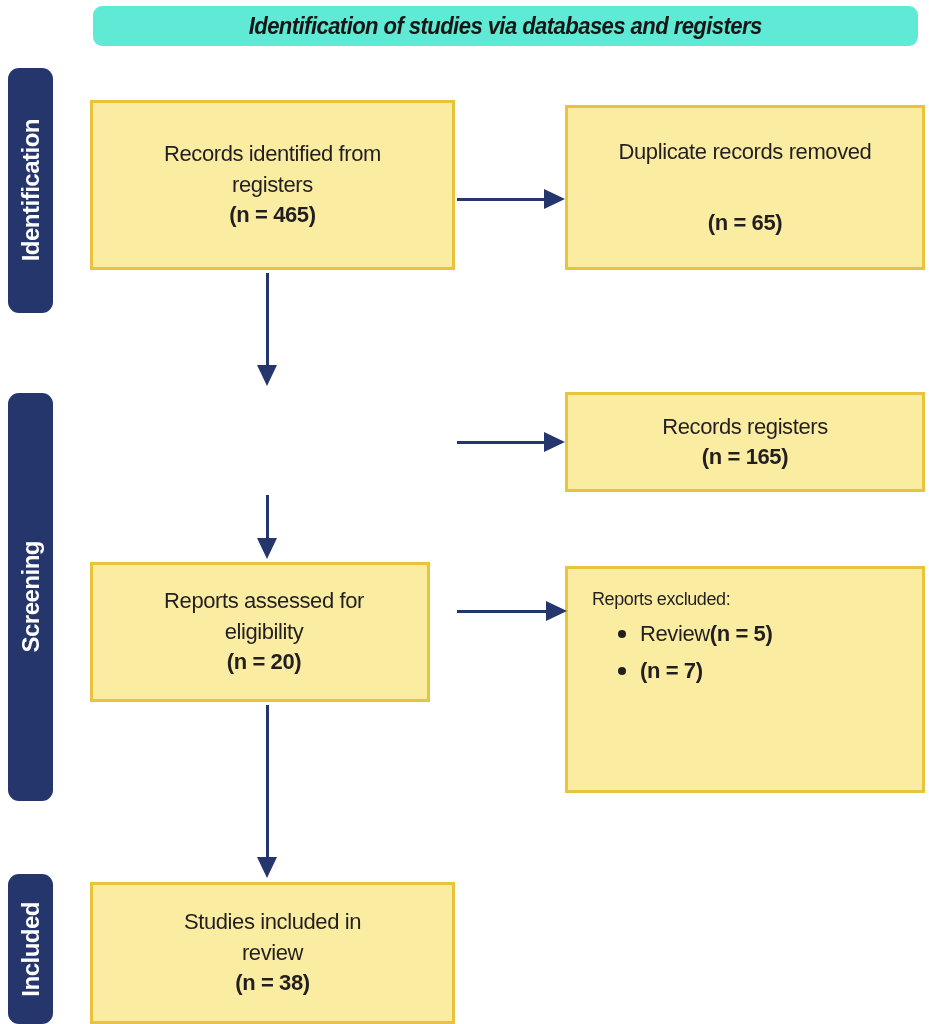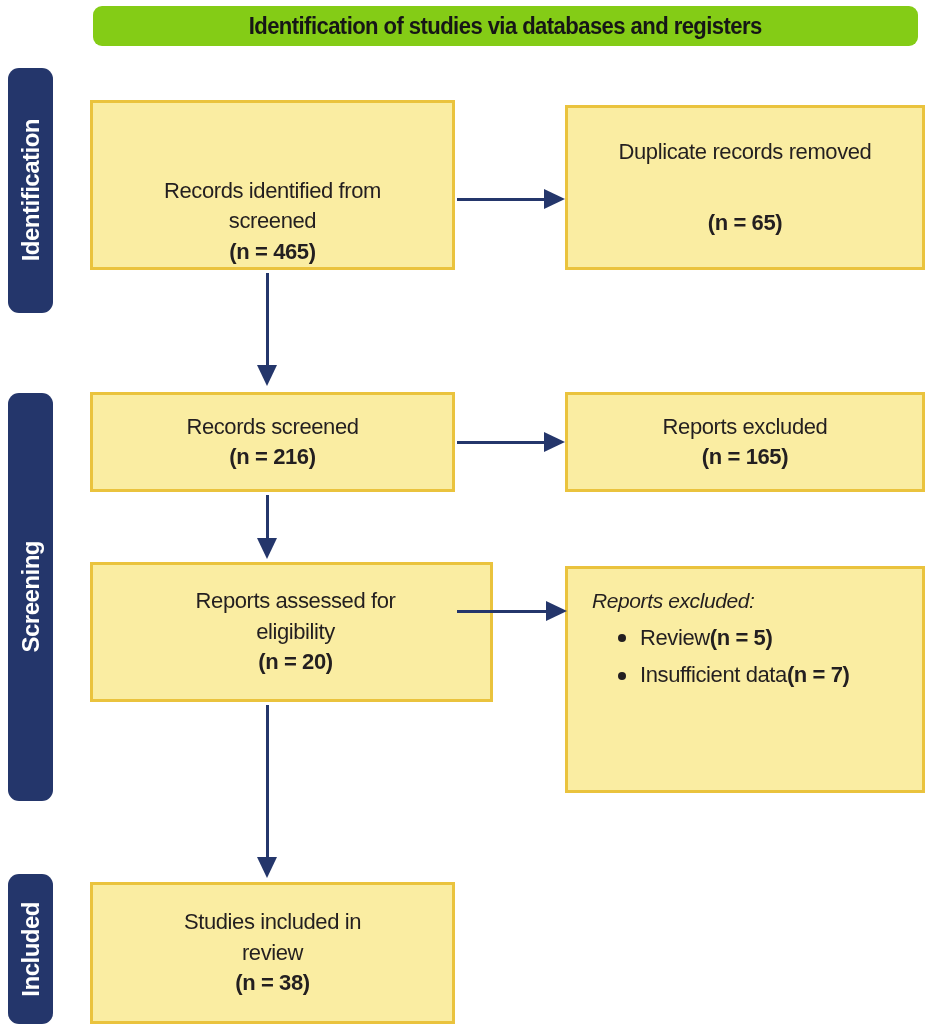--- a/index.html
+++ b/index.html
@@ -14,25 +14,26 @@
     height: 1024px;
     background: #ffffff;
     overflow: hidden;
   }
 
   
   .banner {
     position: absolute;
     left: 93px; top: 6px;
     width: 825px; height: 40px;
-    background: #84cc16;
+    background: #5eead4;
     border-radius: 9px;
     display: flex;
     align-items: center;
     justify-content: center;
+    font-style: italic;
   }
   .banner-title {
     font-size: 23px;
     font-weight: bold;
     color: #161616;
     letter-spacing: -0.6px;
     transform: scaleX(0.96);
   }
 
   
@@ -72,31 +73,31 @@
   }
   .fbox.center {
     display: flex;
     flex-direction: column;
     align-items: center;
     justify-content: center;
     text-align: center;
   }
   .nline { font-weight: bold; }
 
-  #box-records-identified { left: 90px;  top: 100px; width: 365px; height: 170px; justify-content: flex-end; }
+  #box-records-identified { left: 90px;  top: 100px; width: 365px; height: 170px; }
   #box-duplicates-removed { left: 565px; top: 105px; width: 360px; height: 165px; gap: 41px; }
   #box-records-screened   { left: 90px;  top: 392px; width: 365px; height: 100px; }
   #box-records-excluded   { left: 565px; top: 392px; width: 360px; height: 100px; }
-  #box-reports-assessed   { left: 90px;  top: 562px; width: 403px; height: 140px; padding-left: 8px; }
+  #box-reports-assessed   { left: 90px;  top: 562px; width: 340px; height: 140px; padding-left: 8px; }
   #box-reports-excluded   { left: 565px; top: 566px; width: 360px; height: 227px;
                             padding: 18px 14px 0 24px; }
   #box-studies-included   { left: 90px;  top: 882px; width: 365px; height: 142px; }
 
   
-  .reasons-title { font-size: 21px; font-style: italic; }
+  .reasons-title { font-size: 18px; }
   .reasons-list { margin-top: 6px; }
   .reason-item {
     display: flex;
     align-items: baseline;
     margin: 7px 0 7px 26px;
   }
   .bullet-dot {
     width: 8px; height: 8px;
     border-radius: 50%;
     background: #231F20;
@@ -155,53 +156,48 @@
   </div>
   <div class="stage-bar" id="stage-screening">
     <div class="stage-label">Screening</div>
   </div>
   <div class="stage-bar" id="stage-included">
     <div class="stage-label">Included</div>
   </div>
 
   <div class="fbox center" id="box-records-identified">
     <div>Records identified from</div>
-    <div>screened</div>
+    <div>registers</div>
     <div class="nline">(n = 465)</div>
   </div>
   <div class="fbox center" id="box-duplicates-removed">
     <div>Duplicate records removed</div>
     <div class="nline">(n = 65)</div>
   </div>
 
-  <div class="fbox center" id="box-records-screened">
-    <div>Records screened</div>
-    <div class="nline">(n = 216)</div>
-  </div>
   <div class="fbox center" id="box-records-excluded">
-    <div>Reports excluded</div>
+    <div>Records registers</div>
     <div class="nline">(n = 165)</div>
   </div>
 
   <div class="fbox center" id="box-reports-assessed">
     <div>Reports assessed for</div>
     <div>eligibility</div>
     <div class="nline">(n = 20)</div>
   </div>
   <div class="fbox" id="box-reports-excluded">
     <div class="reasons-title">Reports excluded:</div>
     <div class="reasons-list">
       <div class="reason-item">
         <span class="bullet-dot"></span>
         <span>Review </span>
         <span class="nline">(n = 5)</span>
       </div>
       <div class="reason-item">
         <span class="bullet-dot"></span>
-        <span>Insufficient data </span>
         <span class="nline">(n = 7)</span>
       </div>
     </div>
   </div>
 
   <div class="fbox center" id="box-studies-included">
     <div>Studies included in</div>
     <div>review</div>
     <div class="nline">(n = 38)</div>
   </div>

